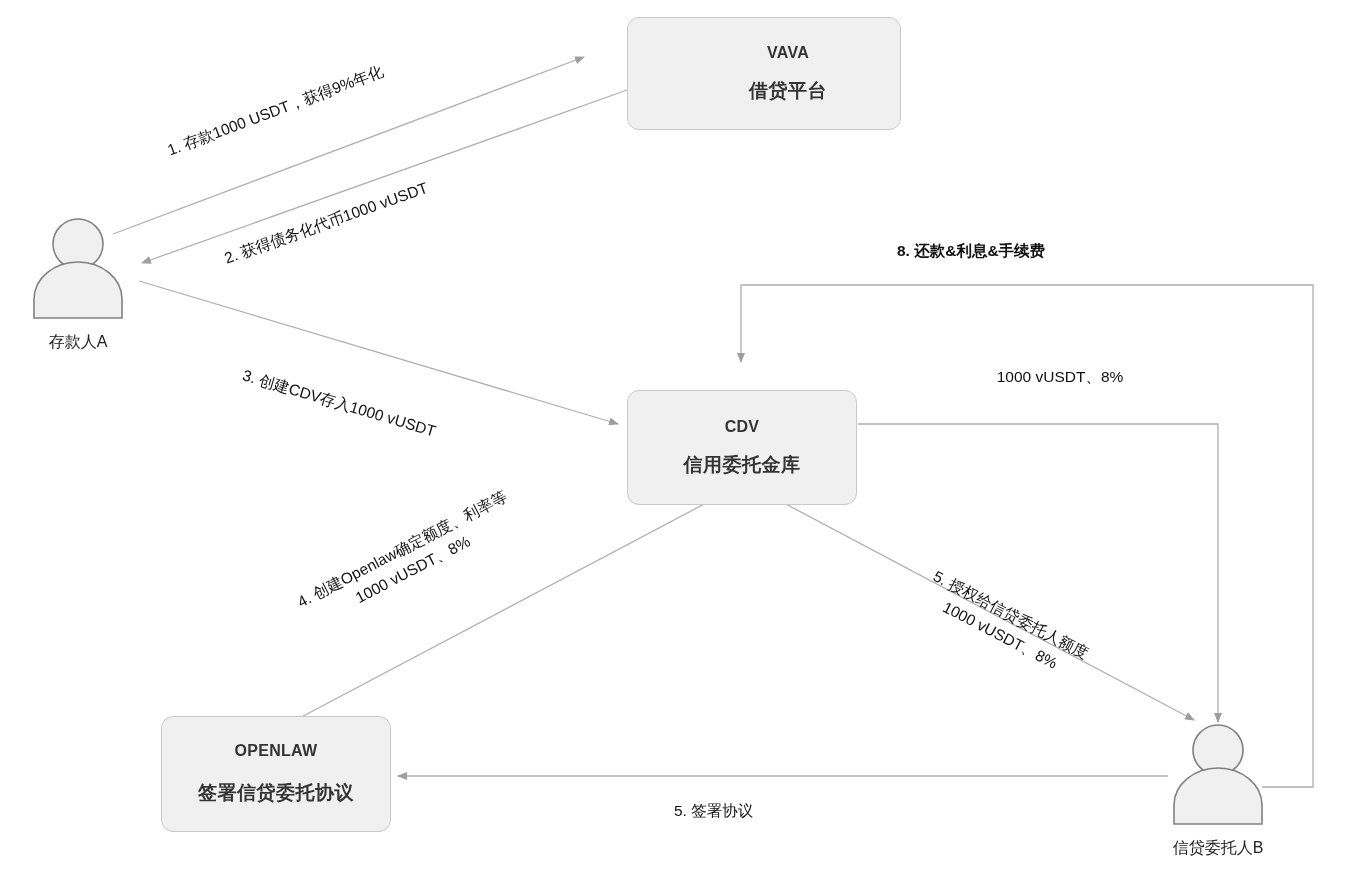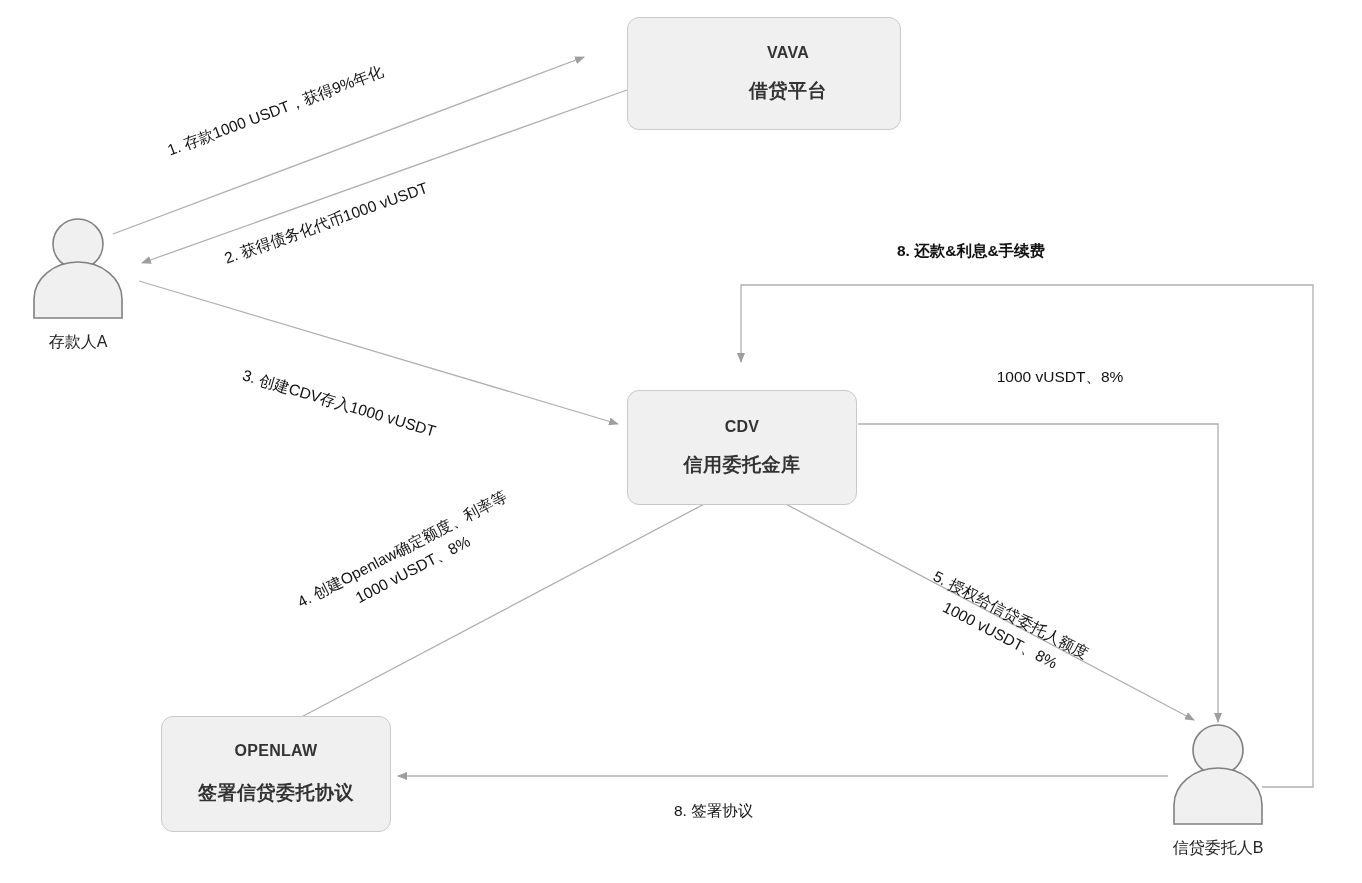--- a/index.html
+++ b/index.html
@@ -143,21 +143,21 @@
   <div class="edge-label center" style="left:304px; top:590px; transform: rotate(-27.5deg); transform-origin: left center;">
     <div>4. 创建Openlaw确定额度、利率等</div>
     <div>1000 vUSDT、8%</div>
   </div>
 
   <div class="edge-label center" style="left:929px; top:562px; transform: rotate(27.5deg); transform-origin: left center;">
     <div>5. 授权给信贷委托人额度</div>
     <div>1000 vUSDT、8%</div>
   </div>
 
-  <div class="edge-label" style="left:674px; top:799px;">8. 签署协议</div>
+  <div class="edge-label" style="left:674px; top:799px;">5. 签署协议</div>
 
   <div class="edge-label center" style="left:950px; top:365px; width:220px;">
     <div>1000 vUSDT、8%</div>
   </div>
 
   <div class="edge-label" style="left:897px; top:239px;font-weight:bold;">8. 还款&amp;利息&amp;手续费</div>
 
 </div>
 
 </body></html>

